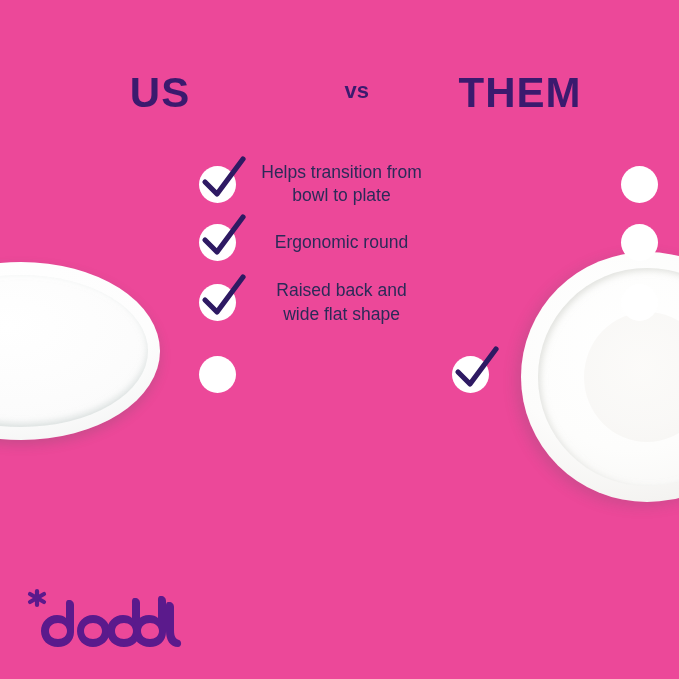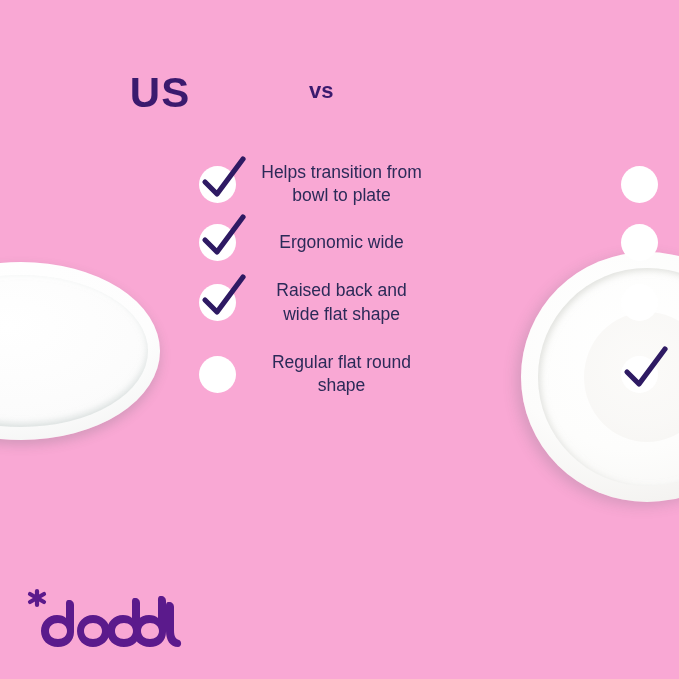--- a/index.html
+++ b/index.html
@@ -9,21 +9,21 @@
   body {
     width: 679px;
     height: 679px;
     overflow: hidden;
     font-family: "Liberation Sans", sans-serif;
   }
   #stage {
     position: relative;
     width: 679px;
     height: 679px;
-    background: #f9a8d4;
+    background: #ec4899;
     overflow: hidden;
   }
 
   
   .plate-left {
     position: absolute;
     left: -118px;
     top: 262px;
     width: 278px;
     height: 178px;
@@ -90,21 +90,21 @@
     letter-spacing: 1px;
     line-height: 1;
   }
   .hdr-us { left: 108px; top: 72px; width: 104px; text-align: center; }
   .hdr-them { left: 452px; top: 72px; width: 136px; text-align: center; }
   .hdr-vs {
     position: absolute;
     left: 309px;
     top: 80px;
     width: 60px;
-    text-align: left;
+    text-align: right;
     color: #3b1a6e;
     font-size: 22px;
     font-weight: bold;
     line-height: 1;
   }
 
   
   .rows {
     position: absolute;
     left: 0;
@@ -182,20 +182,21 @@
 
   <div class="plate-right">
     <div class="plate-right-rim">
       <div class="plate-right-well"></div>
     </div>
   </div>
 
   <div class="hdr">
     <div class="hdr-us">US</div>
     <div class="hdr-vs">vs</div>
+    <div class="hdr-them">THEM</div>
   </div>
 
   <div class="rows">
 
     <div class="row" style="height:68px">
       <div class="cell-mark left">
         <div class="mark">
           <div class="disc"></div>
           <svg class="tick" viewBox="0 0 52 52">
               <path d="M9 29 L21 41 L47 6" fill="none" stroke="#2e1a63" stroke-width="5.2" stroke-linecap="round" stroke-linejoin="round"></path>
@@ -212,21 +213,21 @@
 
     <div class="row" style="height:49px">
       <div class="cell-mark left">
         <div class="mark">
           <div class="disc"></div>
           <svg class="tick" viewBox="0 0 52 52">
               <path d="M9 29 L21 41 L47 6" fill="none" stroke="#2e1a63" stroke-width="5.2" stroke-linecap="round" stroke-linejoin="round"></path>
             </svg>
         </div>
       </div>
-      <div class="cell-text">Ergonomic wide</div>
+      <div class="cell-text">Ergonomic round</div>
       <div class="cell-mark right">
         <div class="mark empty">
           <div class="disc"></div>
         </div>
       </div>
     </div>
 
 
 
 
@@ -246,21 +247,20 @@
         </div>
       </div>
     </div>
 
     <div class="row" style="height:72px">
       <div class="cell-mark left">
         <div class="mark empty">
           <div class="disc"></div>
         </div>
       </div>
-      <div class="cell-text">Regular flat round shape</div>
       <div class="cell-mark right">
         <div class="mark">
           <div class="disc"></div>
           <svg class="tick" viewBox="0 0 52 52">
               <path d="M9 29 L21 41 L47 6" fill="none" stroke="#2e1a63" stroke-width="5.2" stroke-linecap="round" stroke-linejoin="round"></path>
             </svg>
         </div>
       </div>
     </div>
 

